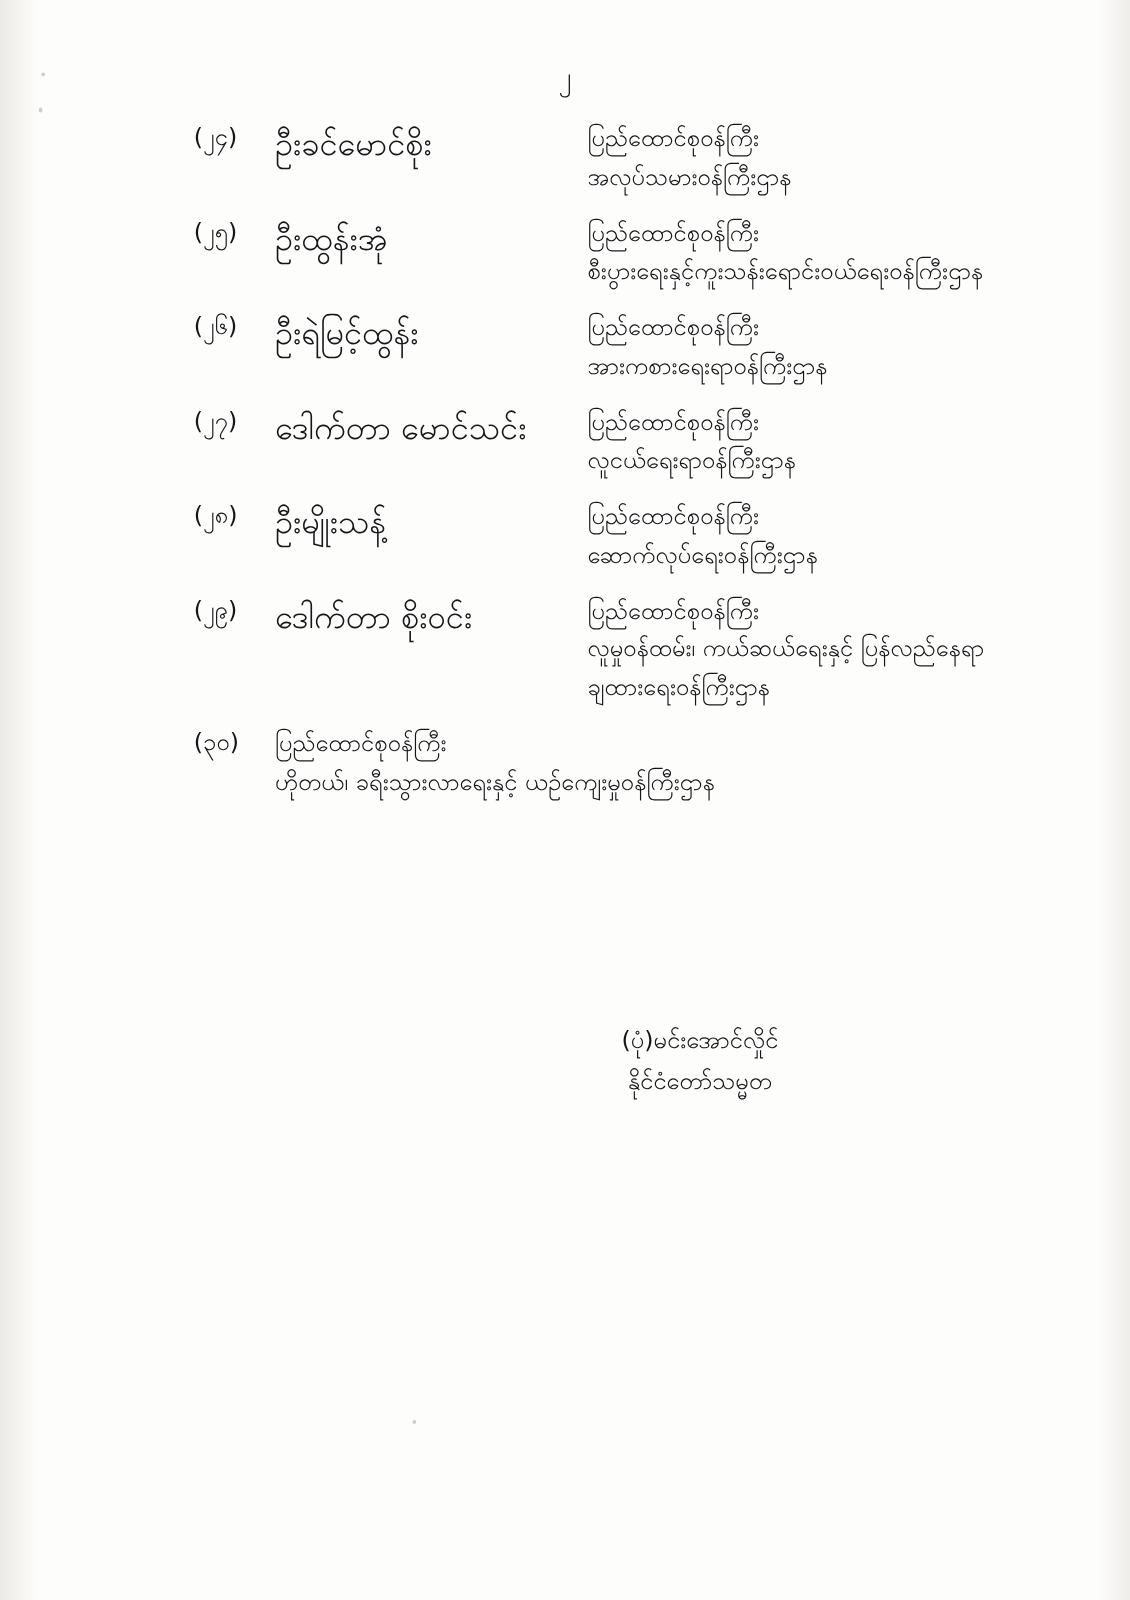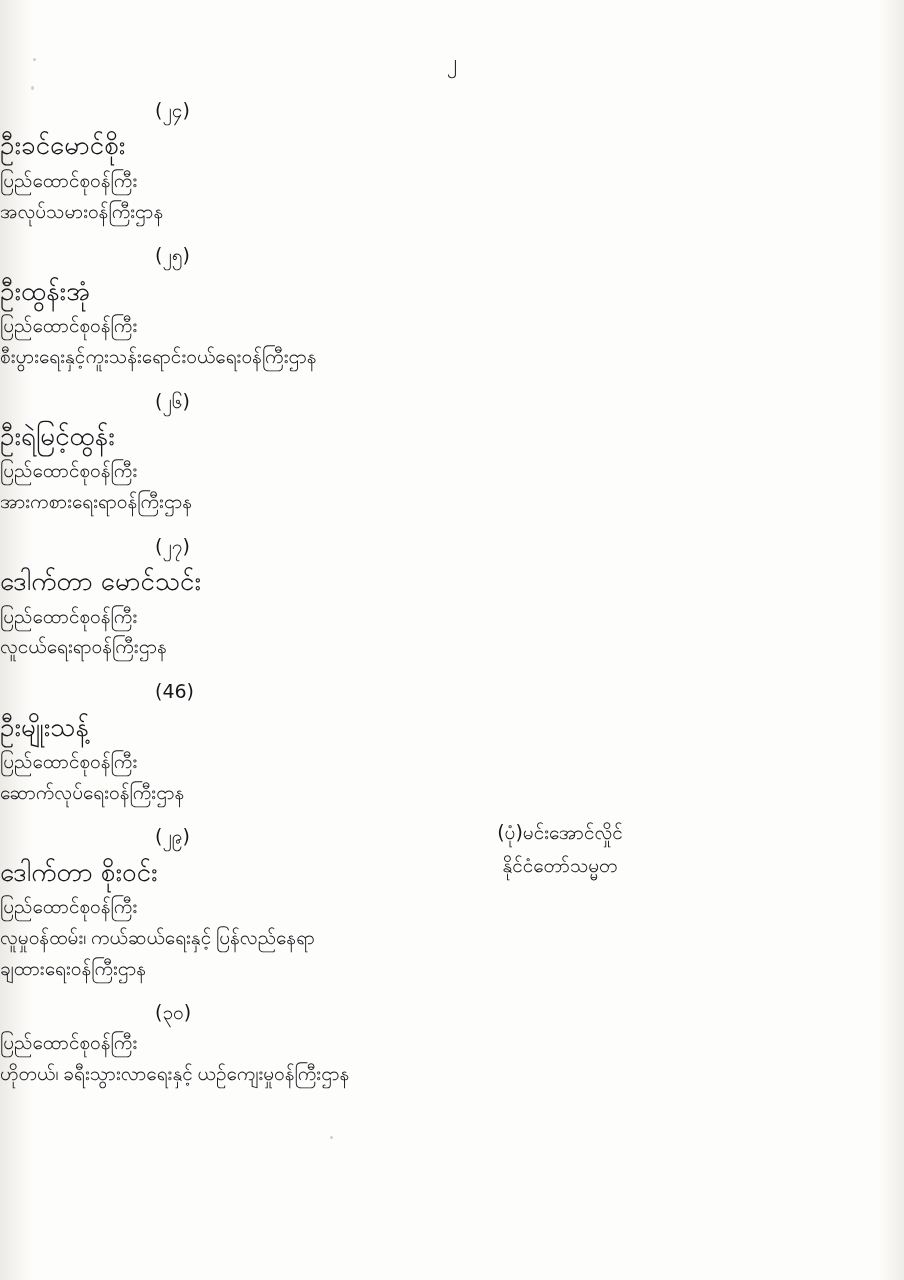--- a/index.html
+++ b/index.html
@@ -64,21 +64,20 @@
     position: absolute;
     top: 96px;
     left: 0;
     width: 904px;
   }
 
   .row {
     display: flex;
     align-items: flex-start;
     margin-bottom: 14px;
-    flex-direction: column;
   }
 
   .num {
     width: 65px;
     margin-left: 155px;
     font-size: 19px;
     line-height: 1.55;
     white-space: nowrap;
   }
 
@@ -90,21 +89,20 @@
   }
 
   .office {
     flex: 1;
     font-size: 19px;
     line-height: 1.62;
   }
   .office .line {
     display: block;
     white-space: nowrap;
-    font-family: Liberation Serif, serif;
   }
 
   .signature {
     position: absolute;
     top: 816px;
     left: 300px;
     width: 520px;
     text-align: center;
     font-size: 19px;
     line-height: 1.75;
@@ -158,21 +156,21 @@
     <div class="row">
       <div class="num">(၂၇)</div>
       <div class="name">ဒေါက်တာ မောင်သင်း</div>
       <div class="office">
         <span class="line">ပြည်ထောင်စုဝန်ကြီး</span>
         <span class="line">လူငယ်ရေးရာဝန်ကြီးဌာန</span>
       </div>
     </div>
 
     <div class="row">
-      <div class="num">(46)</div>
+      <div class="num">(၂၈)</div>
       <div class="name">ဦးမျိုးသန့်</div>
       <div class="office">
         <span class="line">ပြည်ထောင်စုဝန်ကြီး</span>
         <span class="line">ဆောက်လုပ်ရေးဝန်ကြီးဌာန</span>
       </div>
     </div>
 
     <div class="row">
       <div class="num">(၂၉)</div>
       <div class="name">ဒေါက်တာ စိုးဝင်း</div>

